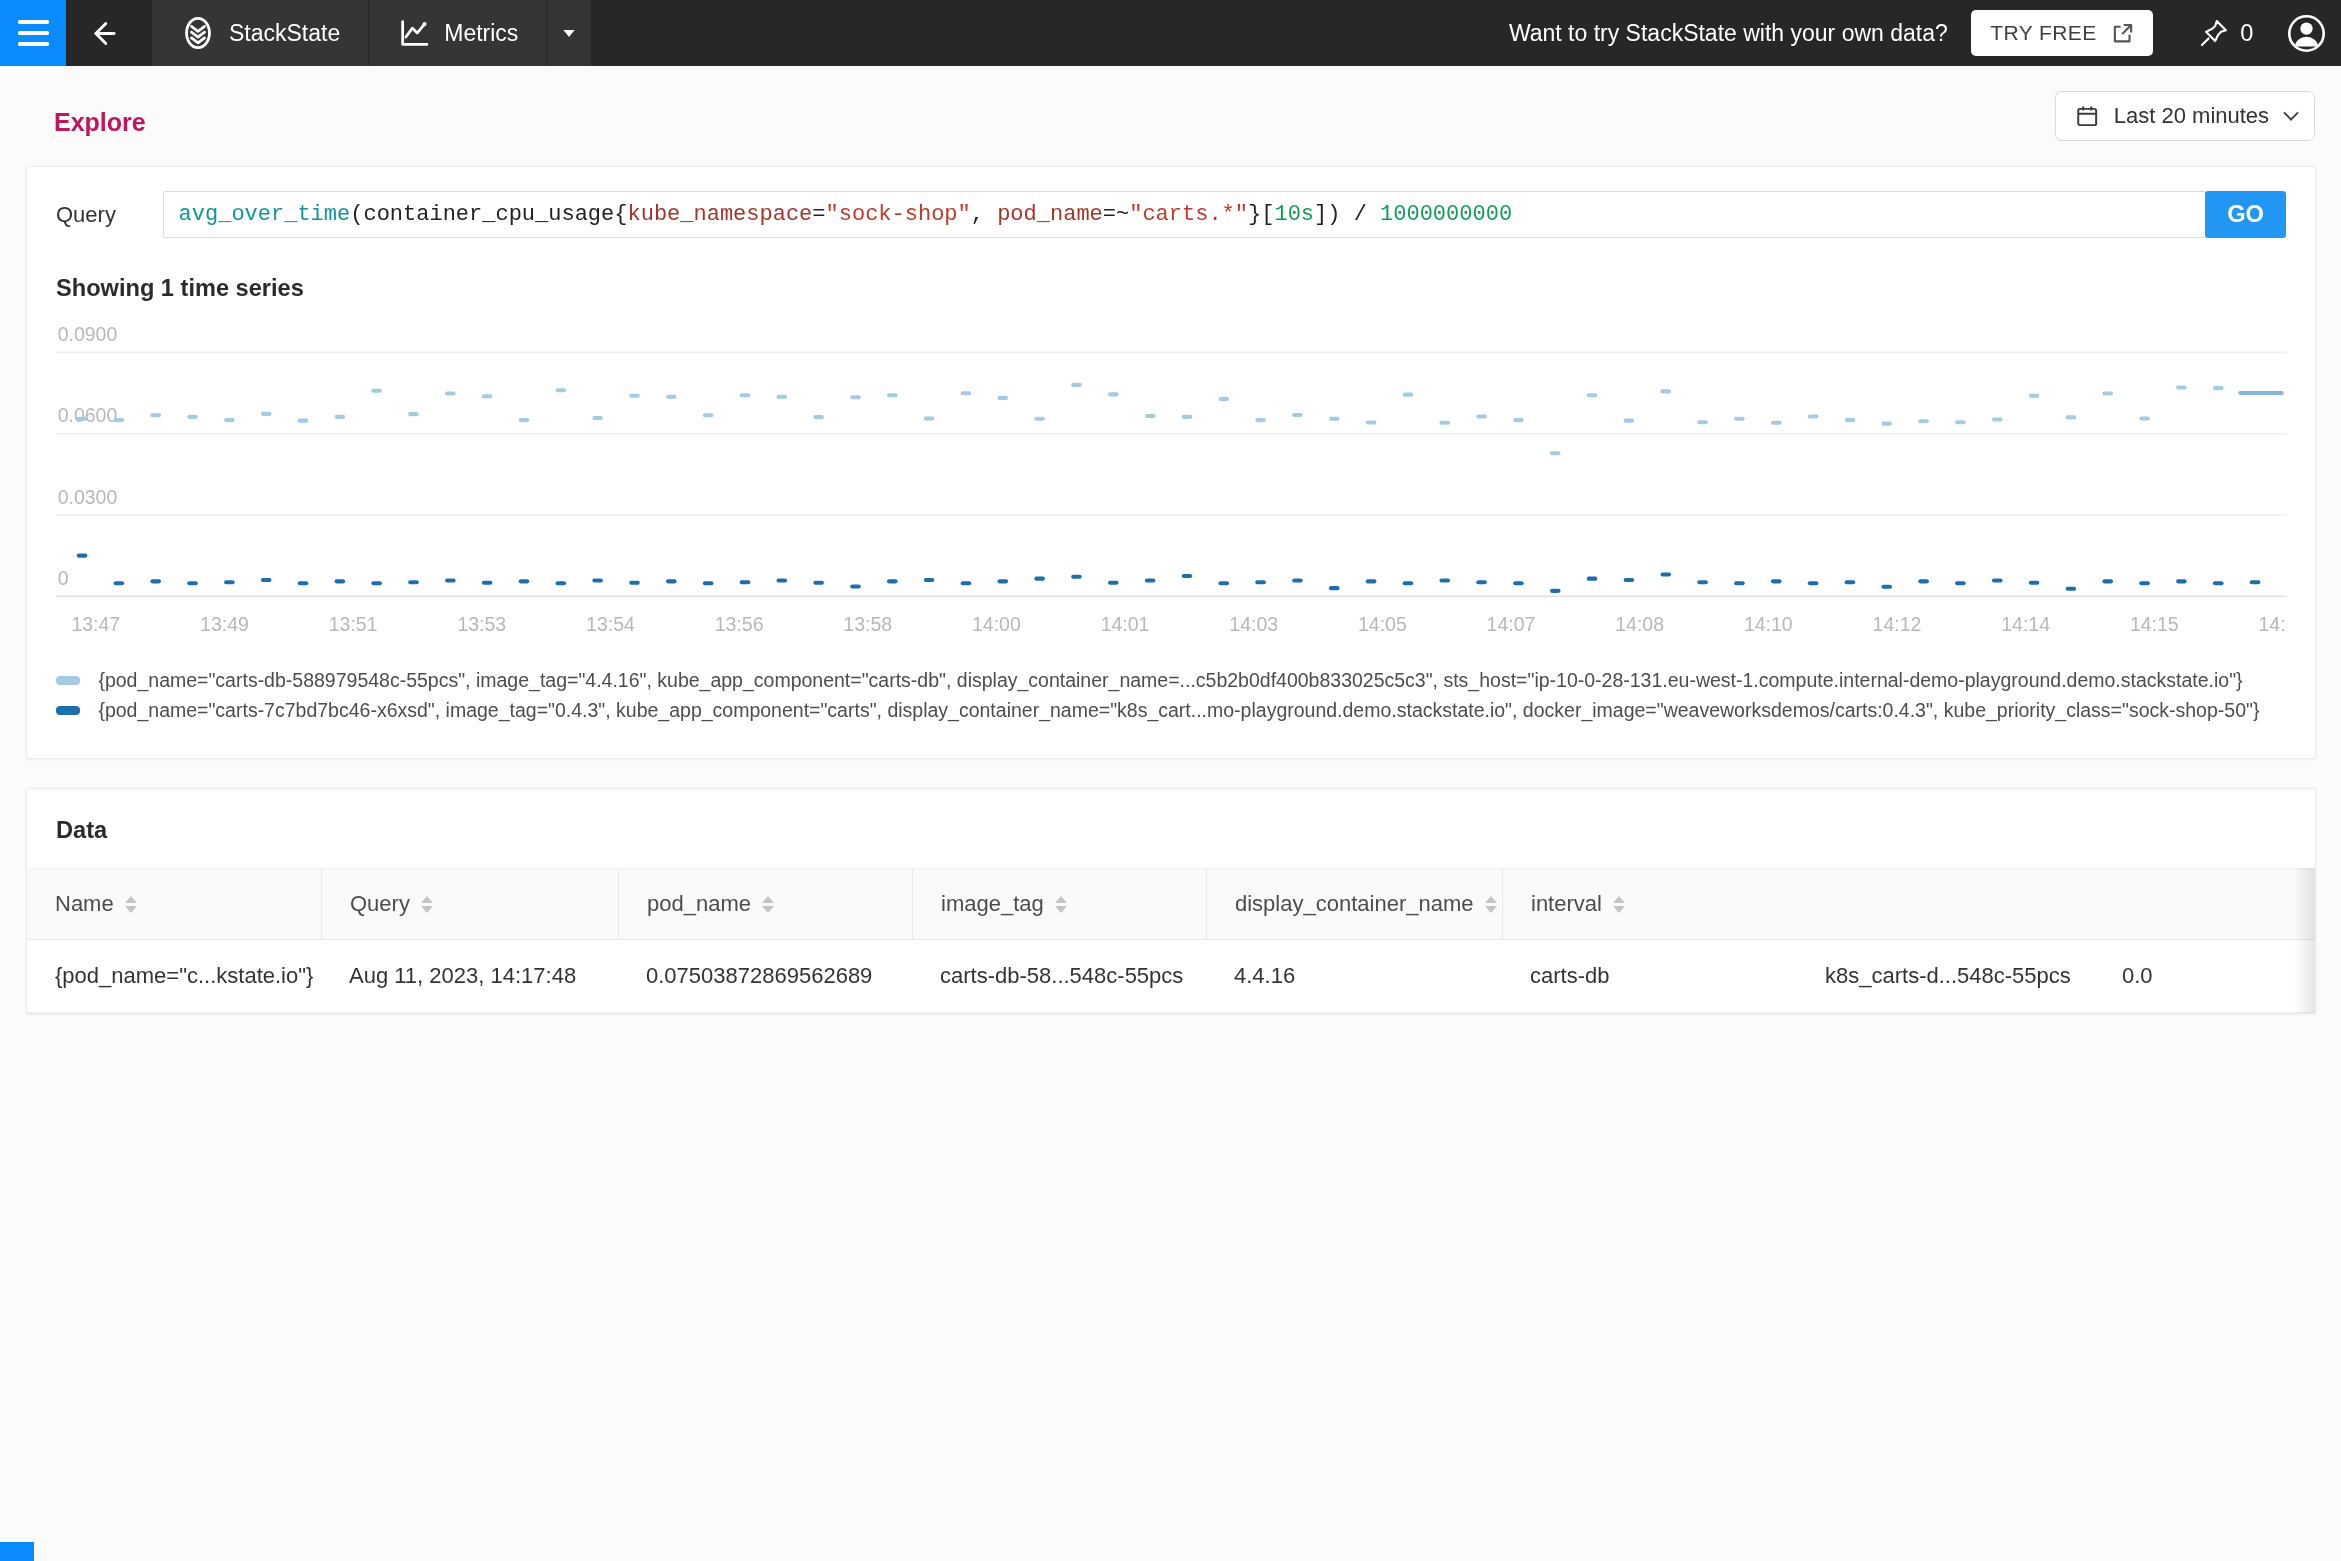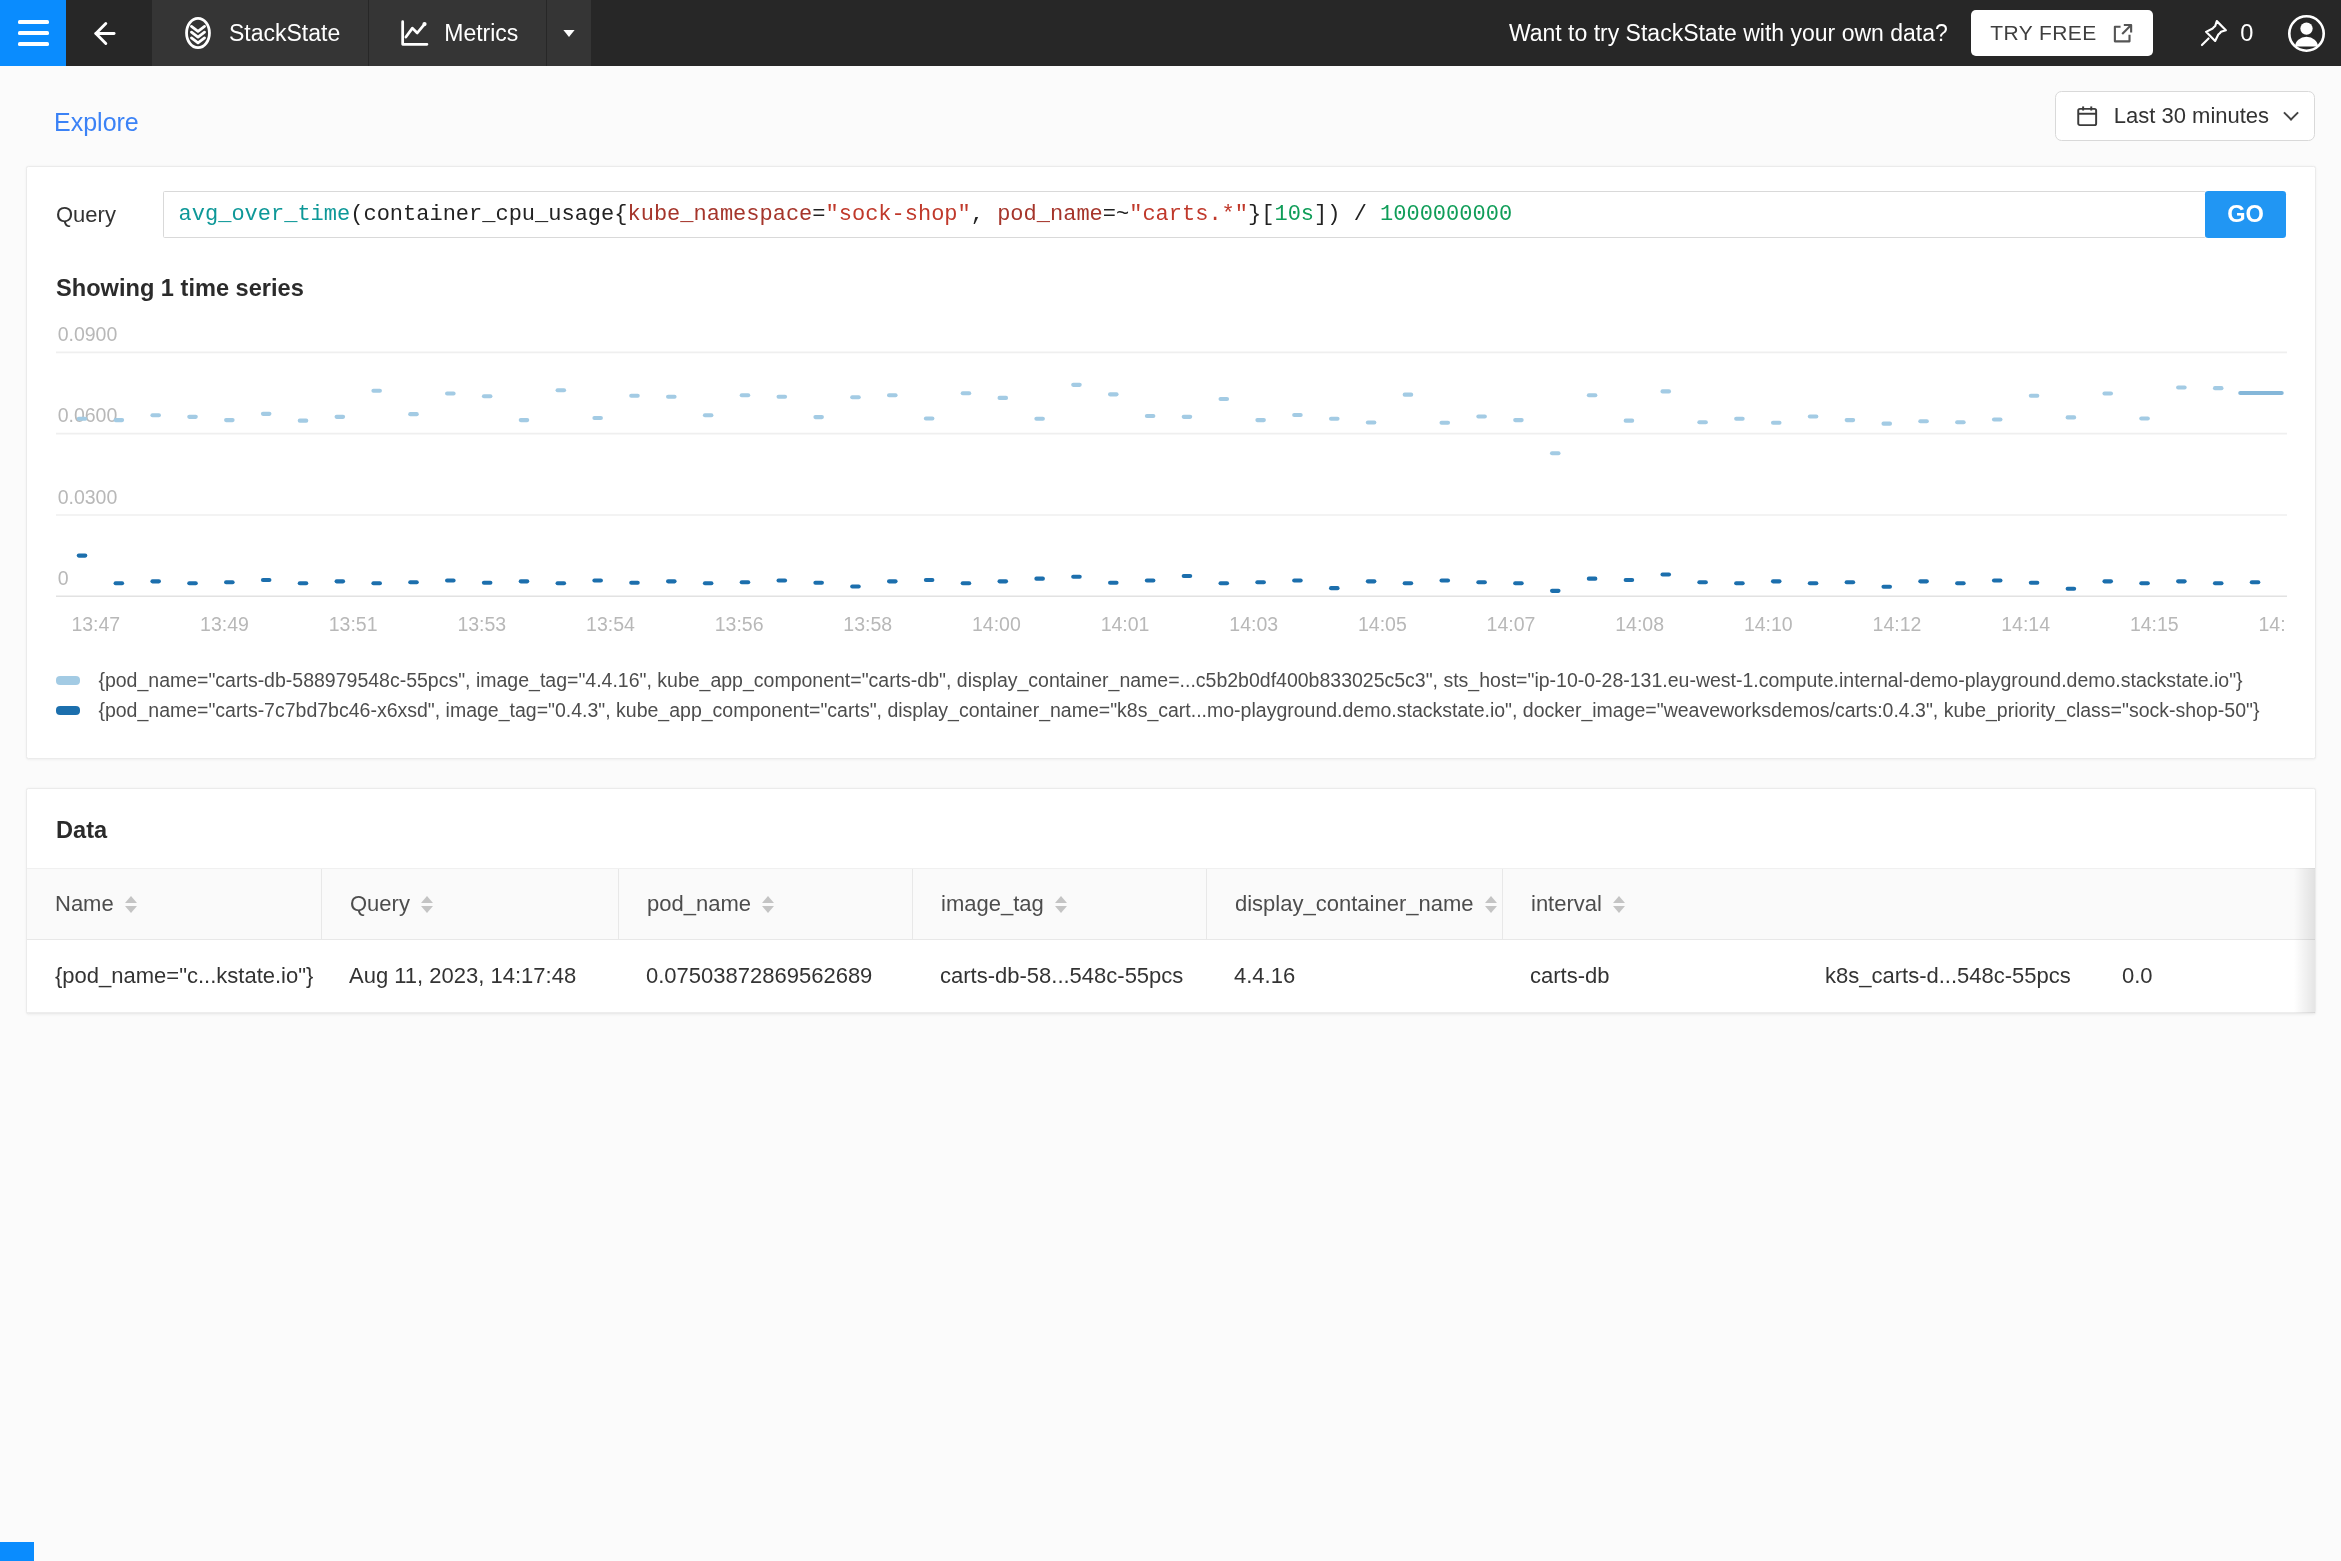--- a/index.html
+++ b/index.html
@@ -41,21 +41,21 @@
   .try-free {
     background: #fff; border-radius: 4.9px; height: 46px; padding: 0 19.5px;
     display: flex; align-items: center; gap: 13px;
     font-size: 21px; color: #3f3f3f; letter-spacing: 0.4px; margin-right: 44px;
   }
   .pin-wrap { display:flex; align-items:center; gap: 9.8px; margin-right: 33px; color:#fff; font-size:23.6px; }
   .avatar-wrap { margin-right: 14.6px; display:flex; align-items:center; }
 
   
   .page-head { position: relative; padding: 42px 27px 0 54px; }
-  .page-title { font-size: 25px; font-weight: 400; color: #3b82f6; }
+  .page-title { font-size: 25px; font-weight: 700; color: #be185d; }
   .time-btn {
     position: absolute; right: 27px; top: 25px;
     height: 50px; padding: 0 19.5px; background: #fff;
     border: 0.8px solid #d9d9d9; border-radius: 6.5px;
     display: flex; align-items: center; gap: 14px;
     font-size: 22px; color: #333;
   }
   .chev { width: 11.4px; height: 11.4px; border-right: 2.4px solid #444; border-bottom: 2.4px solid #444; transform: rotate(45deg) translateY(-3.3px); }
 
   
@@ -190,21 +190,21 @@
 
 <div class="page-head">
   <div class="page-title">Explore</div>
   <div class="time-btn">
     <svg width="24.4" height="24.4" viewBox="0 0 30 30">
       <rect x="4" y="6" width="22" height="20" rx="2" stroke="#3b3b3b" stroke-width="2.4" fill="none"></rect>
       <line x1="4" y1="12" x2="26" y2="12" stroke="#3b3b3b" stroke-width="2.4"></line>
       <line x1="10" y1="3" x2="10" y2="8" stroke="#3b3b3b" stroke-width="2.4"></line>
       <line x1="20" y1="3" x2="20" y2="8" stroke="#3b3b3b" stroke-width="2.4"></line>
     </svg>
-    <span>Last 30 minutes</span>
+    <span>Last 20 minutes</span>
     <div class="chev"></div>
   </div>
 </div>
 
 <div class="card card-1">
   <div class="query-row">
     <div class="query-label">Query</div>
     <div class="query-input" id="query-input"><span class="tk-fn">avg_over_time</span><span class="tk-pl">(container_cpu_usage{</span><span class="tk-lbl">kube_namespace</span><span class="tk-pl">=</span><span class="tk-str">"sock-shop"</span><span class="tk-pl">, </span><span class="tk-lbl">pod_name</span><span class="tk-pl">=~</span><span class="tk-str">"carts.*"</span><span class="tk-pl">}[</span><span class="tk-num">10s</span><span class="tk-pl">]) / </span><span class="tk-num">1000000000</span></div>
     <button class="go-btn">GO</button>
   </div>

